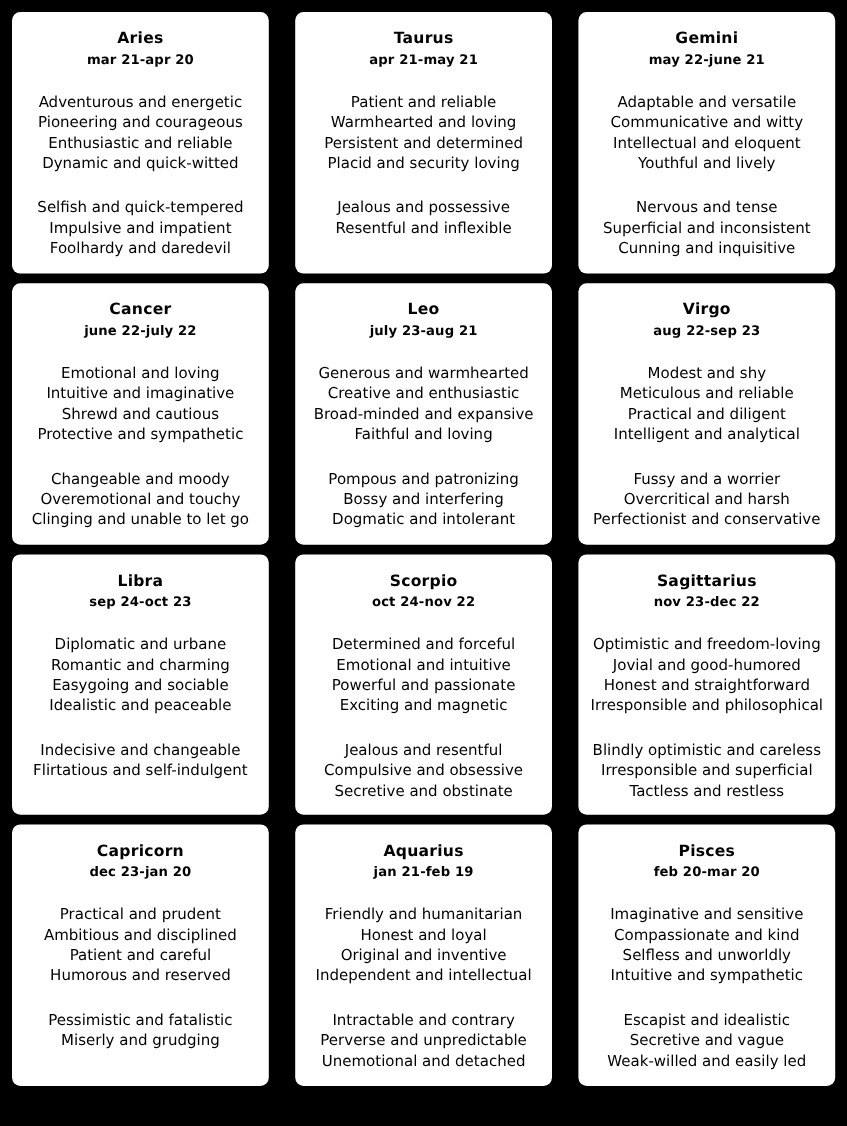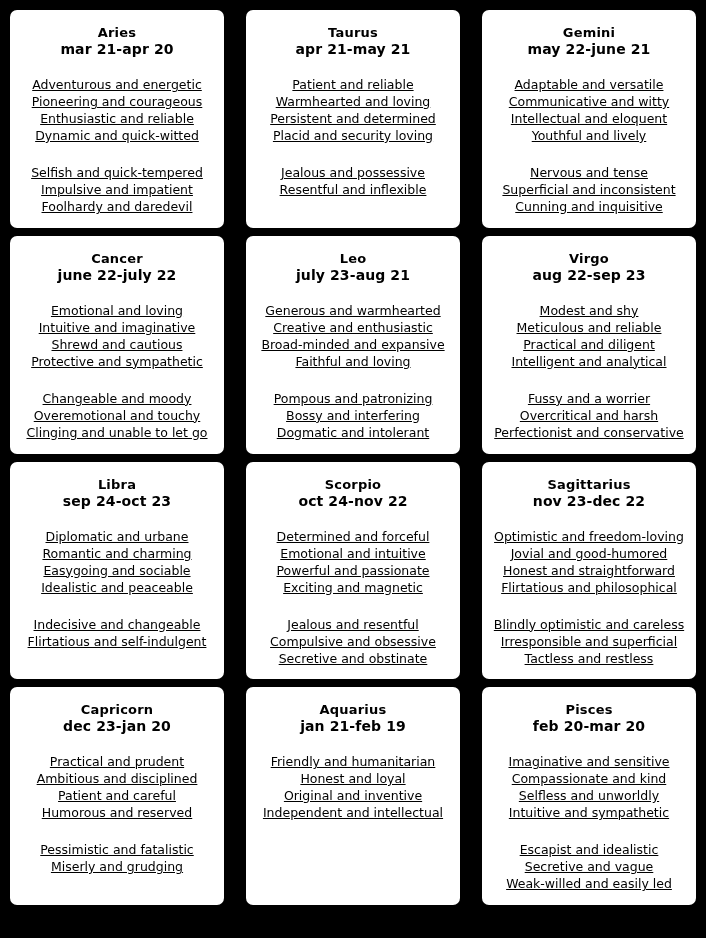--- a/index.html
+++ b/index.html
@@ -37,29 +37,28 @@
   }
   .sign-name {
     font-weight: bold;
     font-size: 13px;
     line-height: 17px;
     text-align: center;
     letter-spacing: 0.2px;
   }
   .sign-dates {
     font-weight: bold;
-    font-size: 14px;
+    font-size: 11px;
     line-height: 17px;
     text-align: center;
     letter-spacing: 0.1px;
   }
   .traits {
     margin-top: 18px;
     text-align: center;
-    text-decoration: underline;
   }
   .traits.negative {
     margin-top: 20px;
   }
   .trait {
     font-size: 12.5px;
     line-height: 17px;
     text-align: center;
     white-space: nowrap;
   }
@@ -186,21 +185,21 @@
         <div class="trait">Secretive and obstinate</div>
       </div>
     </div>
     <div class="card">
       <div class="sign-name">Sagittarius</div>
       <div class="sign-dates">nov 23-dec 22</div>
       <div class="traits positive">
         <div class="trait">Optimistic and freedom-loving</div>
         <div class="trait">Jovial and good-humored</div>
         <div class="trait">Honest and straightforward</div>
-        <div class="trait">Flirtatious and philosophical</div>
+        <div class="trait">Irresponsible and philosophical</div>
       </div>
       <div class="traits negative">
         <div class="trait">Blindly optimistic and careless</div>
         <div class="trait">Irresponsible and superficial</div>
         <div class="trait">Tactless and restless</div>
       </div>
     </div>
     <div class="card">
       <div class="sign-name">Capricorn</div>
       <div class="sign-dates">dec 23-jan 20</div>
@@ -217,20 +216,25 @@
     </div>
     <div class="card">
       <div class="sign-name">Aquarius</div>
       <div class="sign-dates">jan 21-feb 19</div>
       <div class="traits positive">
         <div class="trait">Friendly and humanitarian</div>
         <div class="trait">Honest and loyal</div>
         <div class="trait">Original and inventive</div>
         <div class="trait">Independent and intellectual</div>
       </div>
+      <div class="traits negative">
+        <div class="trait">Intractable and contrary</div>
+        <div class="trait">Perverse and unpredictable</div>
+        <div class="trait">Unemotional and detached</div>
+      </div>
     </div>
     <div class="card">
       <div class="sign-name">Pisces</div>
       <div class="sign-dates">feb 20-mar 20</div>
       <div class="traits positive">
         <div class="trait">Imaginative and sensitive</div>
         <div class="trait">Compassionate and kind</div>
         <div class="trait">Selfless and unworldly</div>
         <div class="trait">Intuitive and sympathetic</div>
       </div>

